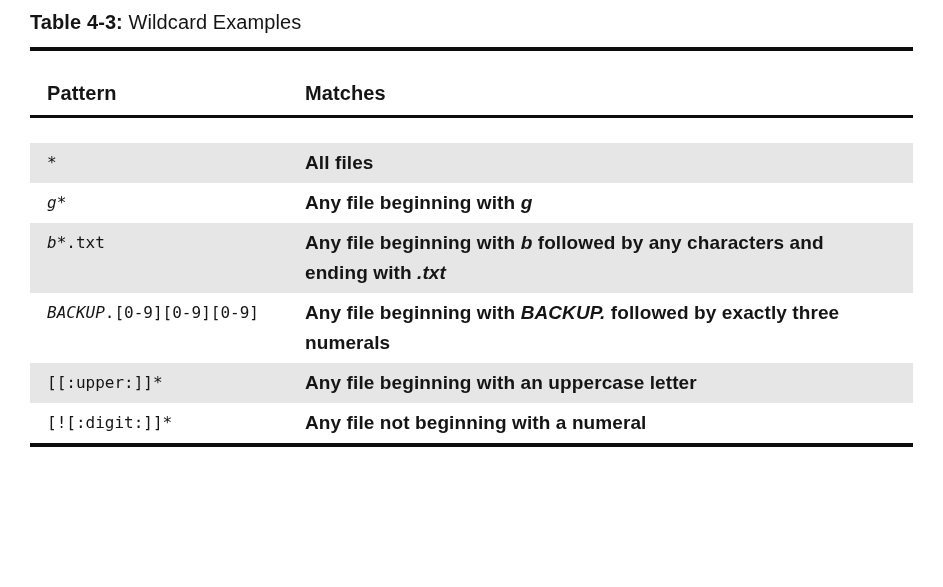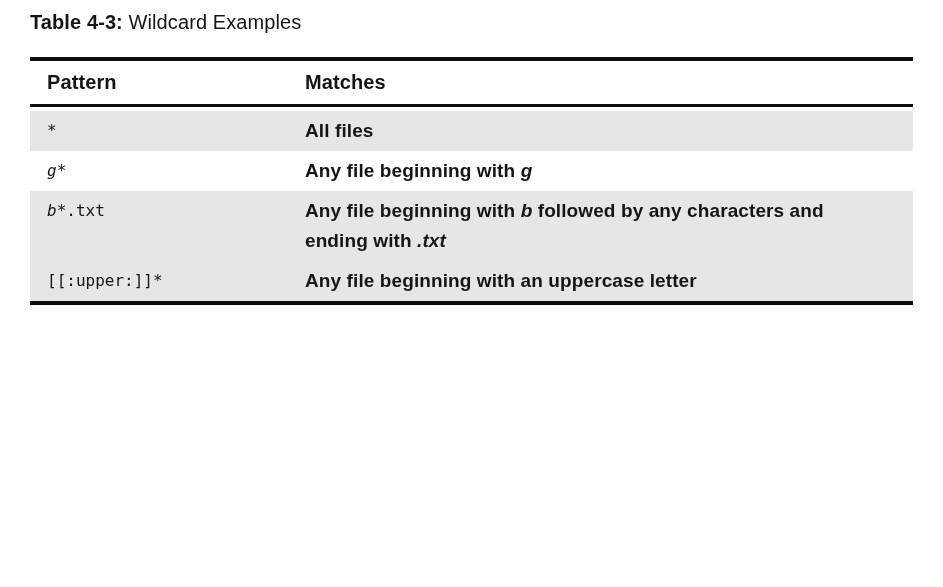--- a/index.html
+++ b/index.html
@@ -8,35 +8,36 @@
     background: #ffffff;
     overflow: hidden;
     font-family: "Liberation Sans", sans-serif;
     color: #151515;
   }
   .page { padding: 9px 0 0 30px; }
 
   .caption {
     font-size: 20px;
     line-height: 26px;
-    margin-bottom: 22px;
+    margin-bottom: 12px;
     letter-spacing: 0.1px;
   }
   .caption b { font-weight: 700; }
 
   .rule { width: 883px; background: #0d0d0d; }
   .rule-top    { height: 4px; }
   .rule-mid    { height: 3px; }
   .rule-bottom { height: 4px; }
   .gap { height: 4px; width: 883px; background: #ffffff; }
 
   table {
     width: 883px;
     border-collapse: collapse;
     table-layout: fixed;
+    margin-top: 21px;
   }
   col.c-pattern { width: 258px; }
 
   th {
     text-align: left;
     font-size: 20px;
     font-weight: 700;
     padding: 9px 14px 9px 17px;
     line-height: 25px;
     letter-spacing: 0.1px;
@@ -101,22 +102,30 @@
           <td class="matches"><span>All files</span></td>
         </tr>
         <tr>
           <td class="pattern"><em>g</em><span>*</span></td>
           <td class="matches"><span>Any file beginning with </span><em>g</em></td>
         </tr>
         <tr class="shaded">
           <td class="pattern"><em>b</em><span>*.txt</span></td>
           <td class="matches"><span>Any file beginning with </span><em>b</em><span> followed by any characters and</span><br><span>ending with </span><em>.txt</em></td>
         </tr>
+        <tr>
+          <td class="pattern"><em>BACKUP</em><span>.[0-9][0-9][0-9]</span></td>
+          <td class="matches"><span>Any file beginning with </span><em>BACKUP.</em><span> followed by exactly three</span><br><span>numerals</span></td>
+        </tr>
         <tr class="shaded">
           <td class="pattern"><span>[[:upper:]]*</span></td>
           <td class="matches"><span>Any file beginning with an uppercase letter</span></td>
+        </tr>
+        <tr>
+          <td class="pattern"><span>[![:digit:]]*</span></td>
+          <td class="matches"><span>Any file not beginning with a numeral</span></td>
         </tr>
       </tbody>
   </table>
 
   <div class="rule rule-bottom"></div>
 
 </div>
 
 </body></html>

